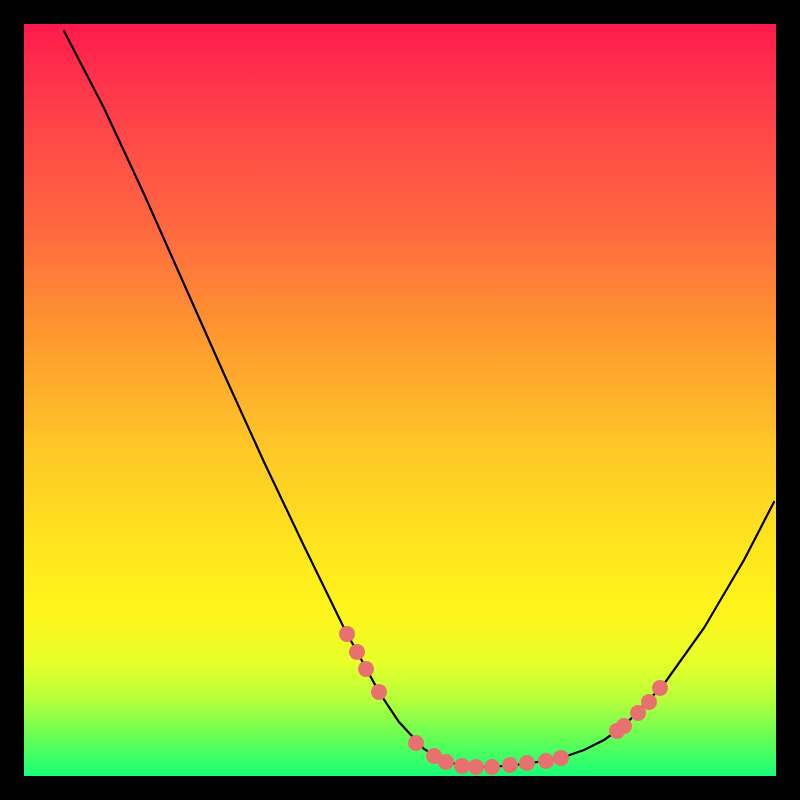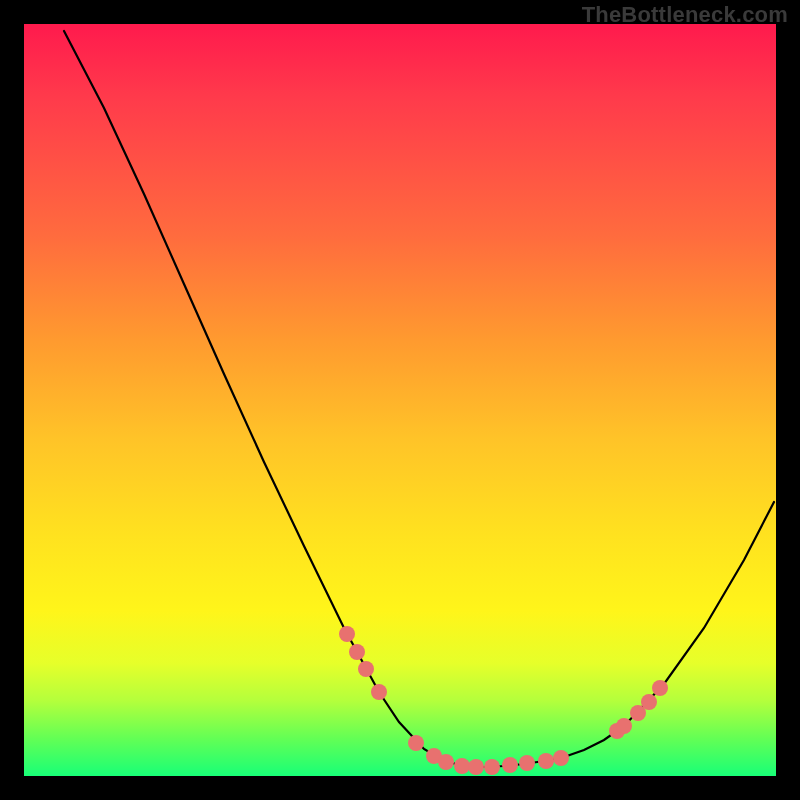--- a/index.html
+++ b/index.html
@@ -57,21 +57,20 @@
     top: 0;
     width: 752px;
     height: 752px;
   }
 </style>
 </head>
 <body>
 
 <div class="frame">
 
-  <div class="watermark">TheBottleneck.com</div>
 
   <div class="plot">
     <svg class="overlay" viewBox="0 0 752 752">
       <path id="curve-path" fill="none" stroke="#000" stroke-width="2.2" stroke-linecap="round" d="M40 7 L80 84 L120 170 L160 260 L200 350 L240 438 L280 522 L320 604 L355 668 L375 698 L400 725 L420 737 L440 742 L460 743 L480 742 L500 740 L520 737 L540 733 L560 726 L580 716 L600 702 L640 660 L680 604 L720 536 L750 478"></path>
       <g id="marker-group">
           <circle cx="323" cy="610" r="8" fill="#e8716f"></circle>
           <circle cx="333" cy="628" r="8" fill="#e8716f"></circle>
           <circle cx="342" cy="645" r="8" fill="#e8716f"></circle>
           <circle cx="355" cy="668" r="8" fill="#e8716f"></circle>
           <circle cx="392" cy="719" r="8" fill="#e8716f"></circle>

